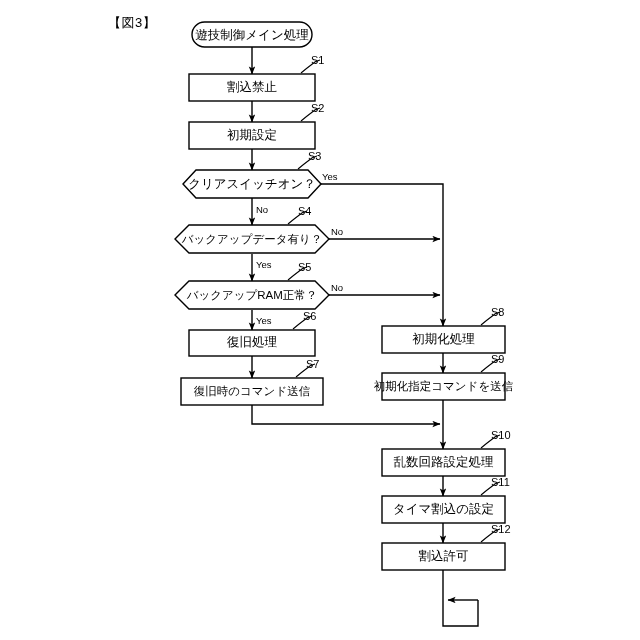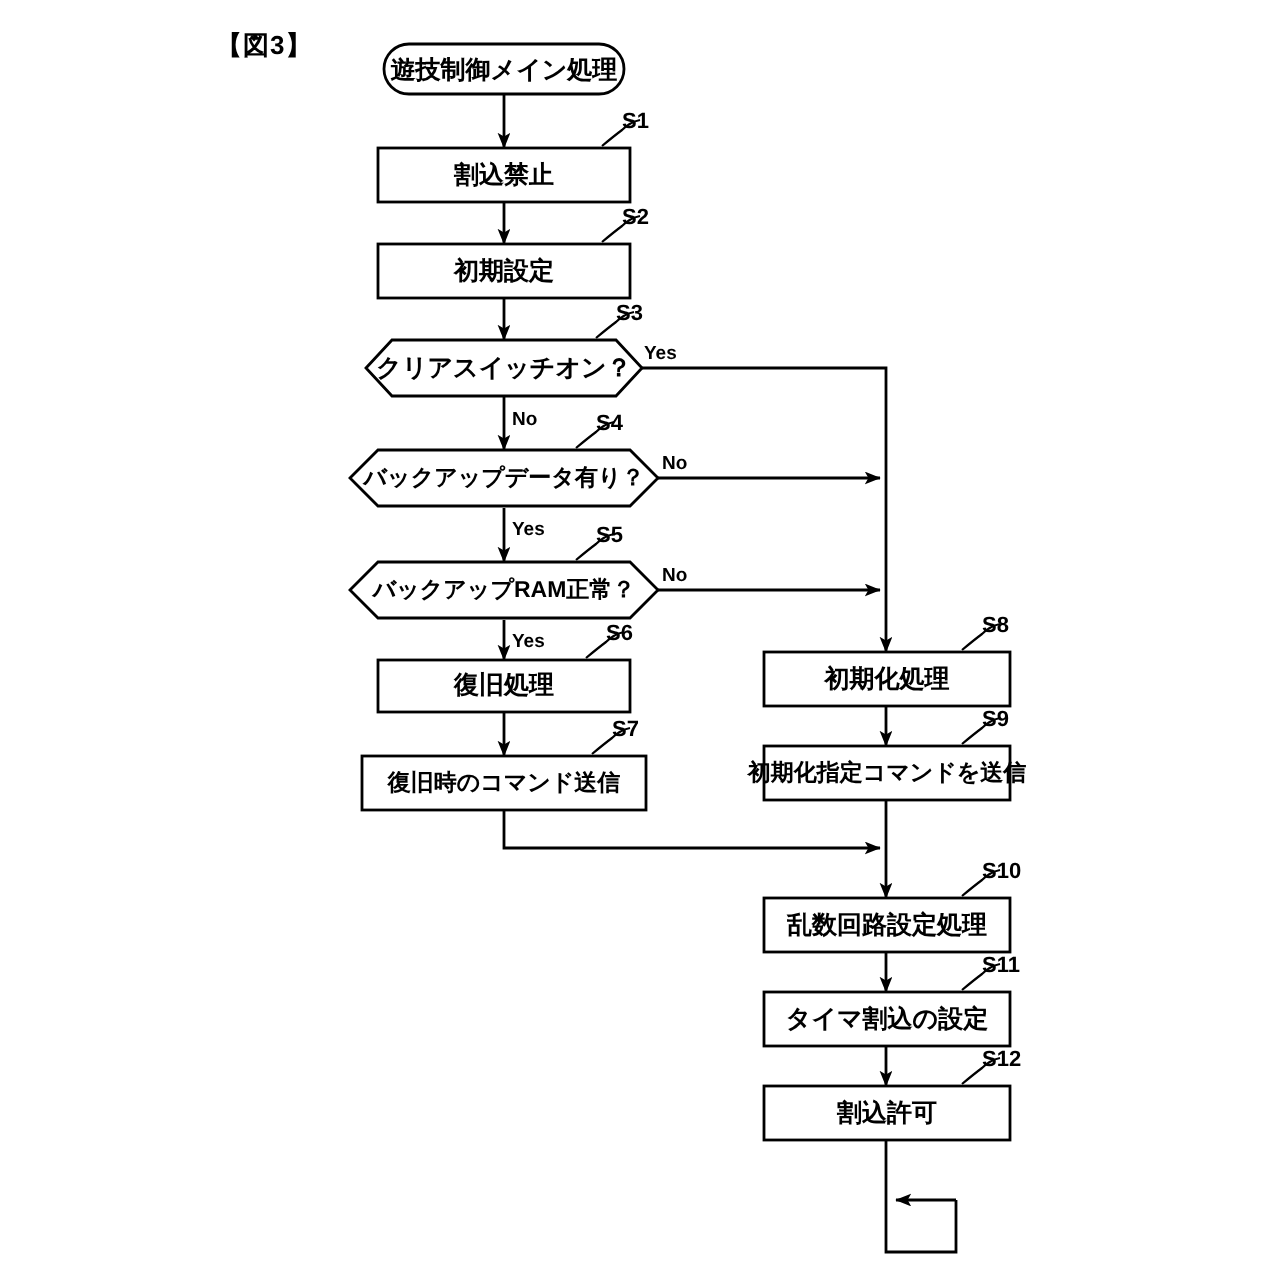--- a/index.html
+++ b/index.html
@@ -5,21 +5,20 @@
   html,body{margin:0;padding:0;background:#ffffff;}
   body{
     font-family:"Liberation Sans","DejaVu Sans",sans-serif;
     color:#000000;
   }
   #page{
     position:relative;
     width:640px;height:640px;
     overflow:hidden;
     background:#ffffff;
-    font-weight:bold;
   }
   #svg-root{position:absolute;left:0;top:0;width:640px;height:640px;}
   .fig-label{
     position:absolute;
     left:108px;top:14px;
     font-size:13px;
     letter-spacing:0.5px;
     white-space:nowrap;
   }
   text{font-family:"Liberation Sans","DejaVu Sans",sans-serif;}

